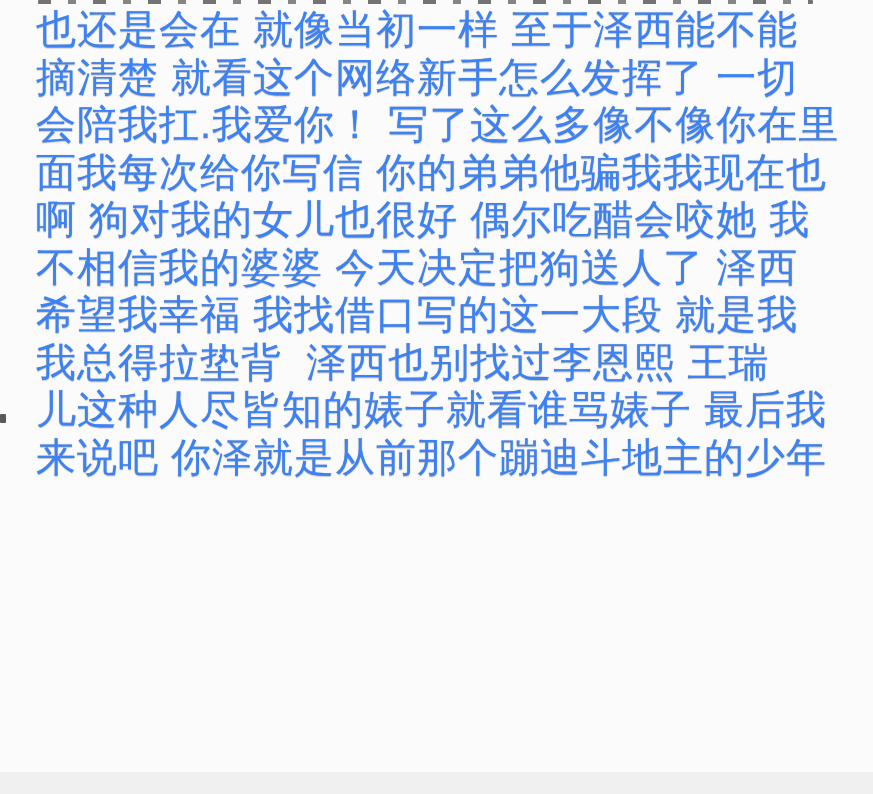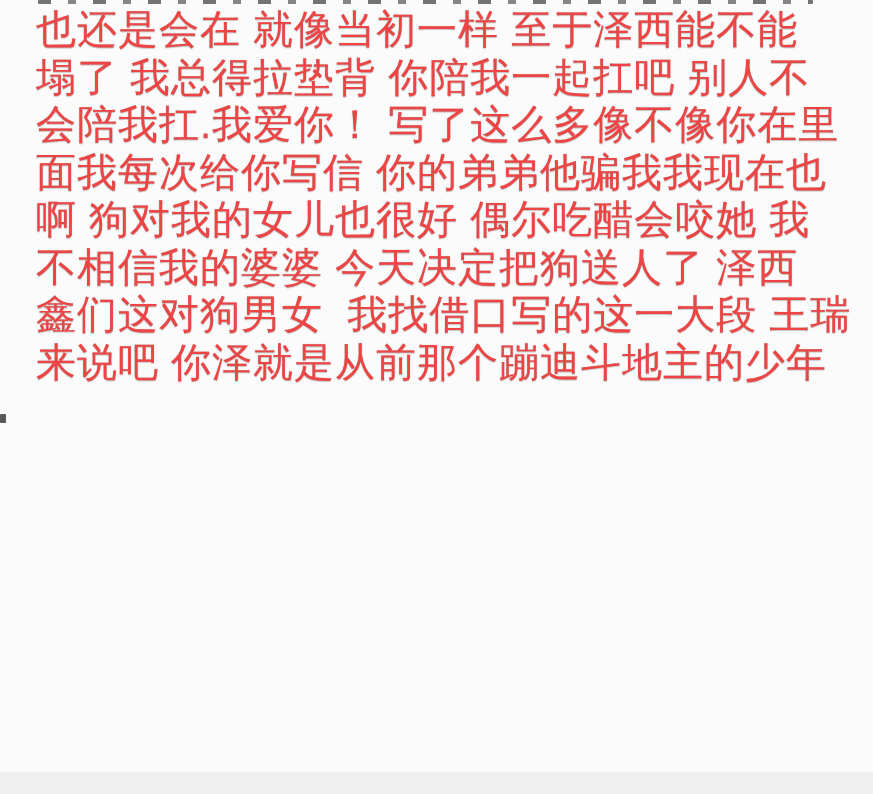--- a/index.html
+++ b/index.html
@@ -44,21 +44,21 @@
     position: absolute;
     top: 6px;
     left: 36px;
     right: 16px;
   }
   .line {
     height: 47.5px;
     line-height: 47.5px;
     font-size: 40px;
     letter-spacing: 1px;
-    color: #ef4444;
+    color: #3b82f6;
     white-space: pre-wrap;
     text-shadow: 0 1px 1px rgba(130,130,130,0.40), 0 0 1px rgba(80,80,80,0.45);
     overflow: visible;
   }
   .footer-strip {
     position: absolute;
     left: 0;
     bottom: 0;
     width: 873px;
     height: 22px;
@@ -67,23 +67,25 @@
 </style>
 </head>
 <body>
 
 <div class="page">
   <div class="top-fragments"></div>
   <div class="left-mark"></div>
 
   <div class="text-block">
     <div class="line">也还是会在 就像当初一样 至于泽西能不能</div>
-    <div class="line">塌了 我总得拉垫背 你陪我一起扛吧 别人不</div>
+    <div class="line">摘清楚 就看这个网络新手怎么发挥了 一切</div>
     <div class="line">会陪我扛.我爱你！ 写了这么多像不像你在里</div>
     <div class="line">面我每次给你写信 你的弟弟他骗我我现在也</div>
     <div class="line">啊 狗对我的女儿也很好 偶尔吃醋会咬她 我</div>
     <div class="line">不相信我的婆婆 今天决定把狗送人了 泽西</div>
-    <div class="line">鑫们这对狗男女  我找借口写的这一大段 王瑞</div>
+    <div class="line">希望我幸福 我找借口写的这一大段 就是我</div>
+    <div class="line">我总得拉垫背  泽西也别找过李恩熙 王瑞</div>
+    <div class="line">儿这种人尽皆知的婊子就看谁骂婊子 最后我</div>
     <div class="line">来说吧 你泽就是从前那个蹦迪斗地主的少年</div>
   </div>
 
   <div class="footer-strip"></div>
 </div>
 
 </body></html>

